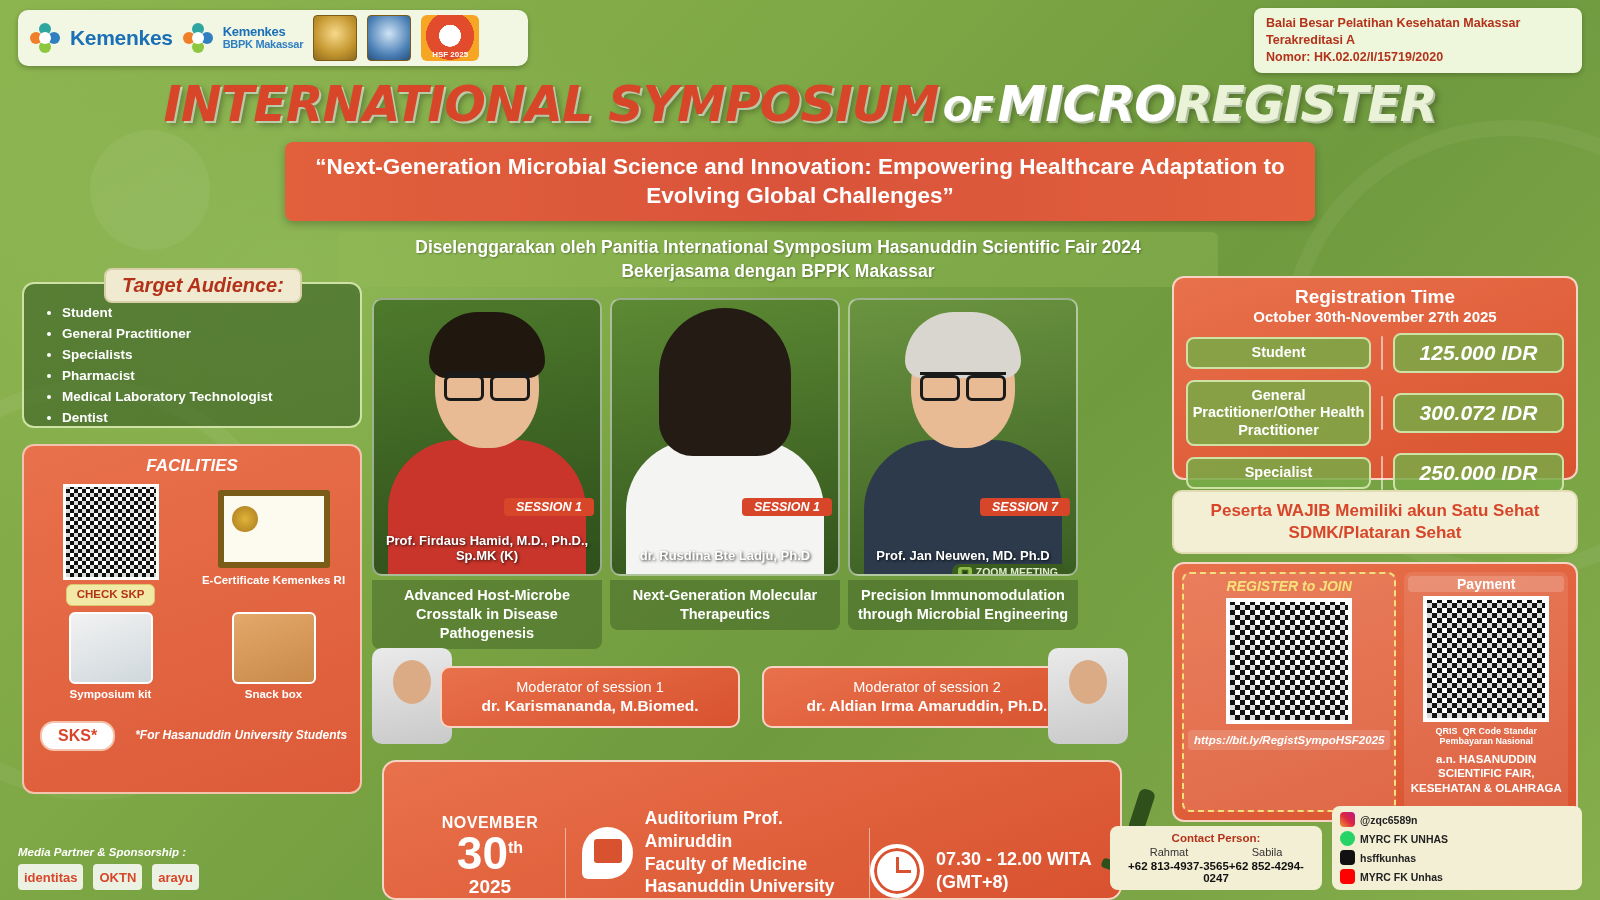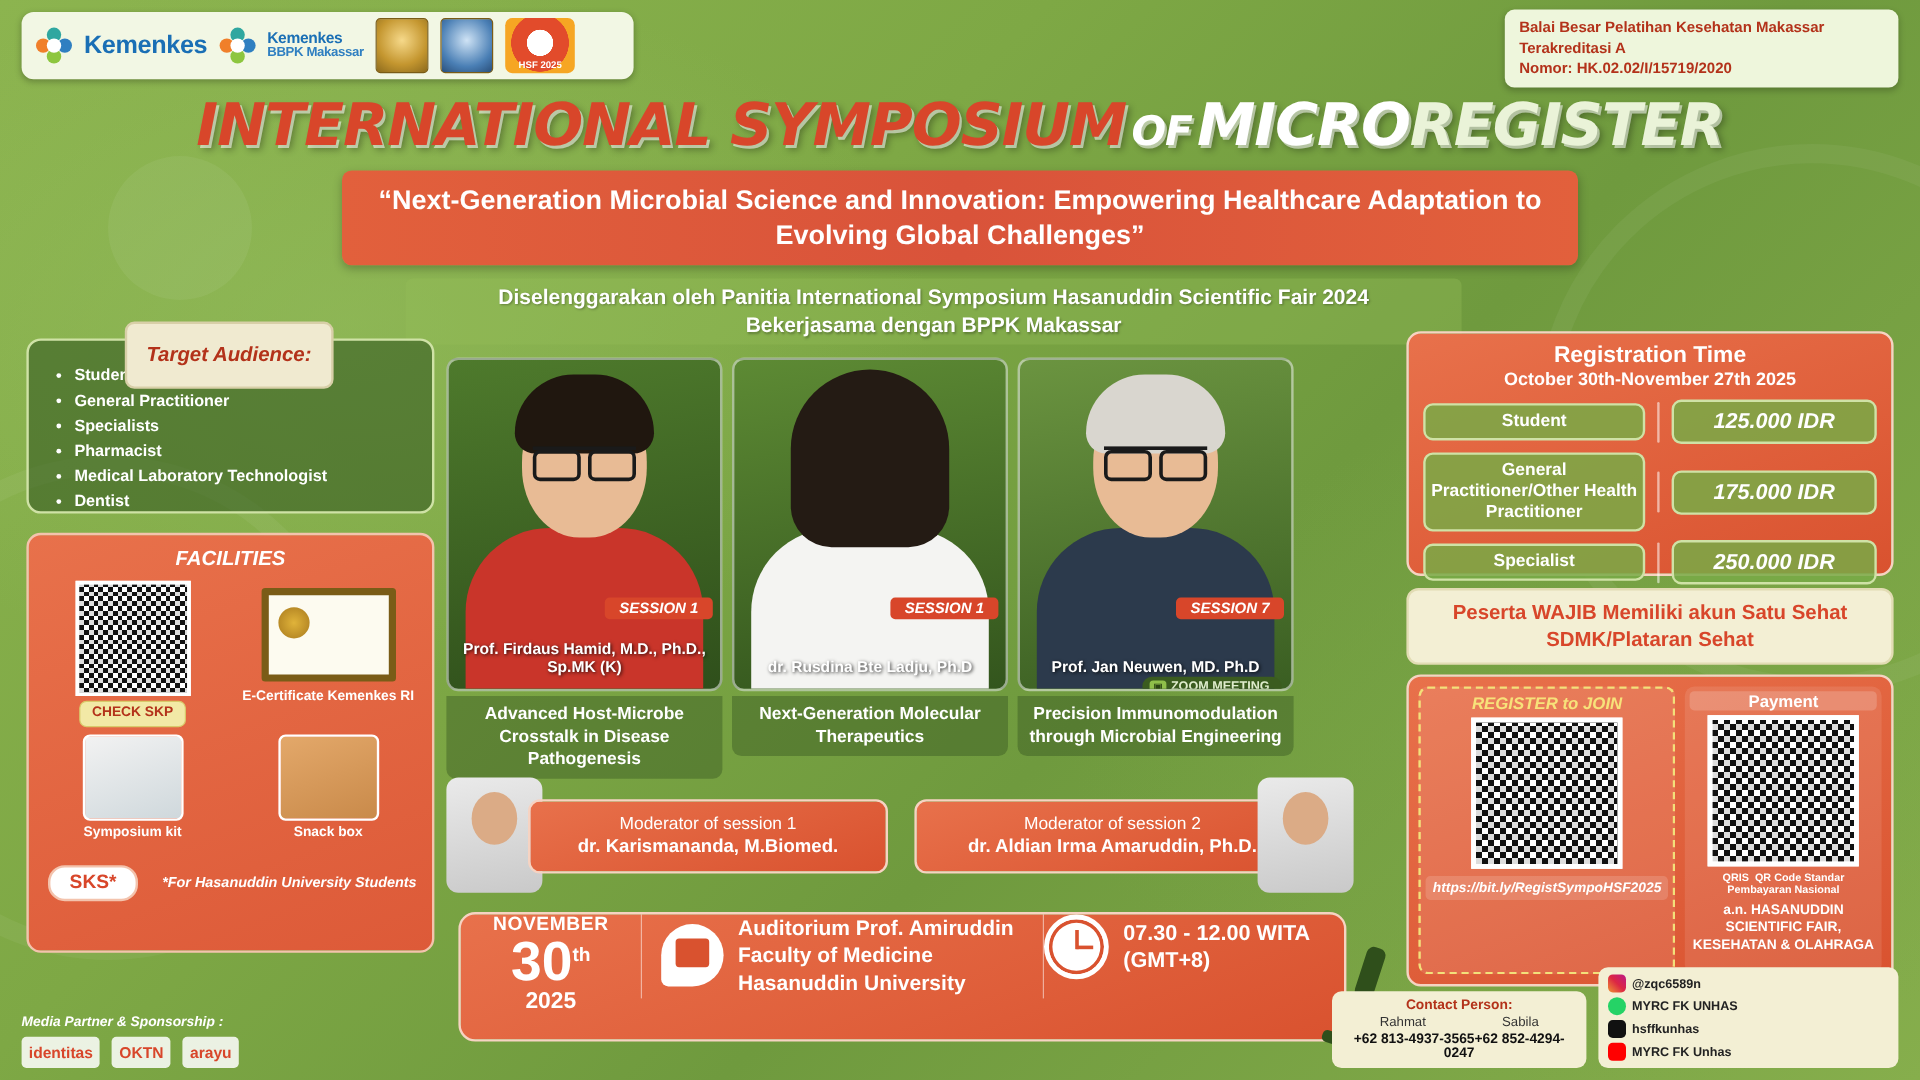--- a/index.html
+++ b/index.html
@@ -102,21 +102,21 @@
 
   
   .target-box {
     position:absolute; left: 22px; top: 282px; width: 340px; height: 146px;
     background: rgba(46,82,30,.55); border: 2px solid #cfe2a6; border-radius: 12px;
     padding: 18px 14px 10px 14px;
   }
   .target-label {
     position:absolute; left: 80px; top: -16px;
     background: #f0ead0; color:#b3321a; font-weight:bold; font-style:italic;
-    font-size: 17px; padding: 16px 16px; border-radius: 8px;
+    font-size: 20px; padding: 4px 16px; border-radius: 8px;
     border: 2px solid #d8cfa8;
   }
   .target-box ul { margin-left: 24px; }
   .target-box li { color:#ffffff; font-weight:bold; font-size:13.5px; line-height:1.56; }
 
   .facilities {
     position:absolute; left: 22px; top: 444px; width: 340px; height: 350px;
     background: linear-gradient(160deg,#e8714b,#dd5a38);
     border: 2px solid #f3c3ad; border-radius: 12px; padding: 8px;
   }
@@ -231,24 +231,24 @@
   .mod-face {
     position:absolute; width: 80px; height: 96px; bottom: -6px;
     border-radius: 10px; background: linear-gradient(170deg,#eaeaea,#c9c9c9);
   }
   .mod-face.l { left: 0; }
   .mod-face.r { right: 0; }
   .mod-face i { position:absolute; left:50%; transform:translateX(-50%); top: 12px; width:38px;height:44px;border-radius:50%; background:#dbab86;}
 
   
   .event-bar {
-    position:absolute; left: 382px; top: 760px; width: 740px; height: 108px;
+    position:absolute; left: 382px; top: 760px; width: 740px; height: 140px;
     background: linear-gradient(160deg,#e8714b,#d9522f);
     border: 2px solid #f6d3c2; border-radius: 14px;
-    display:flex; align-items:flex-start; color:#fff;
+    display:flex; align-items:flex-end; color:#fff;padding-left:31px;
   }
   .date-col { width: 150px; text-align:center; }
   .date-month { font-weight:bold; font-size: 16px; letter-spacing:.5px;}
   .date-day { font-weight:bold; font-size: 46px; line-height: .95;}
   .date-day sup { font-size: 16px; }
   .date-year { font-weight:bold; font-size: 19px;}
   .vdiv { width:1px; height:70px; background: rgba(255,255,255,.5); }
   .venue { flex:1; display:flex; align-items:center; gap: 12px; padding-left: 16px;}
   .pin-ico { width: 52px; height: 52px; background:#fff; border-radius: 50% 50% 50% 6px; position:relative;}
   .pin-ico:after{content:""; position:absolute; left:12px; top:12px; width:28px;height:24px;background:#d9522f; border-radius:3px;}
@@ -269,21 +269,21 @@
   .reg-title { text-align:center; color:#fff; font-weight:bold; font-size: 19px; }
   .reg-sub { text-align:center; color:#fff; font-weight:bold; font-size: 15px; margin-bottom: 8px;}
   .reg-row { display:flex; align-items:center; gap: 10px; margin-bottom: 7px;}
   .reg-cat {
     flex: 0 0 185px; text-align:center; color:#fff; font-weight:bold; font-size: 14.5px;
     background: rgba(120,170,70,.85); border: 2px solid #cfe2a6; border-radius: 8px;
     padding: 5px 4px; line-height:1.2;
   }
   .reg-sep { width: 2px; height: 34px; background: rgba(255,255,255,.55); border-radius:2px;}
   .reg-price {
-    flex: 1; text-align:center; color:#fff; font-weight:bold; font-style:italic; font-size: 18px;
+    flex: 1; text-align:center; color:#fff; font-weight:bold; font-style:italic; font-size: 21px;
     background: rgba(120,170,70,.85); border: 2px solid #cfe2a6; border-radius: 8px;
     padding: 6px 4px;
   }
   .satu-sehat {
     position:absolute; right: 22px; top: 490px; width: 406px;
     background: #f3efd4; border: 2px solid #e2dcb4; border-radius: 10px;
     text-align:center; color:#d8462a; font-weight:bold; font-size: 17px;
     padding: 8px 10px; line-height:1.3;
   }
   .pay-box {
@@ -524,21 +524,21 @@
     <div class="reg-title">Registration Time</div>
     <div class="reg-sub">October 30th-November 27th 2025</div>
     <div class="reg-row">
       <div class="reg-cat">Student</div>
       <div class="reg-sep"></div>
       <div class="reg-price">125.000 IDR</div>
     </div>
     <div class="reg-row">
       <div class="reg-cat">General Practitioner/Other Health Practitioner</div>
       <div class="reg-sep"></div>
-      <div class="reg-price">175.000 IDR</div>
+      <div class="reg-price">300.072 IDR</div>
     </div>
     <div class="reg-row">
       <div class="reg-cat">Specialist</div>
       <div class="reg-sep"></div>
       <div class="reg-price">250.000 IDR</div>
     </div>
   </div>
 
   <div class="satu-sehat">Peserta WAJIB Memiliki akun Satu Sehat SDMK/Plataran Sehat</div>
 

